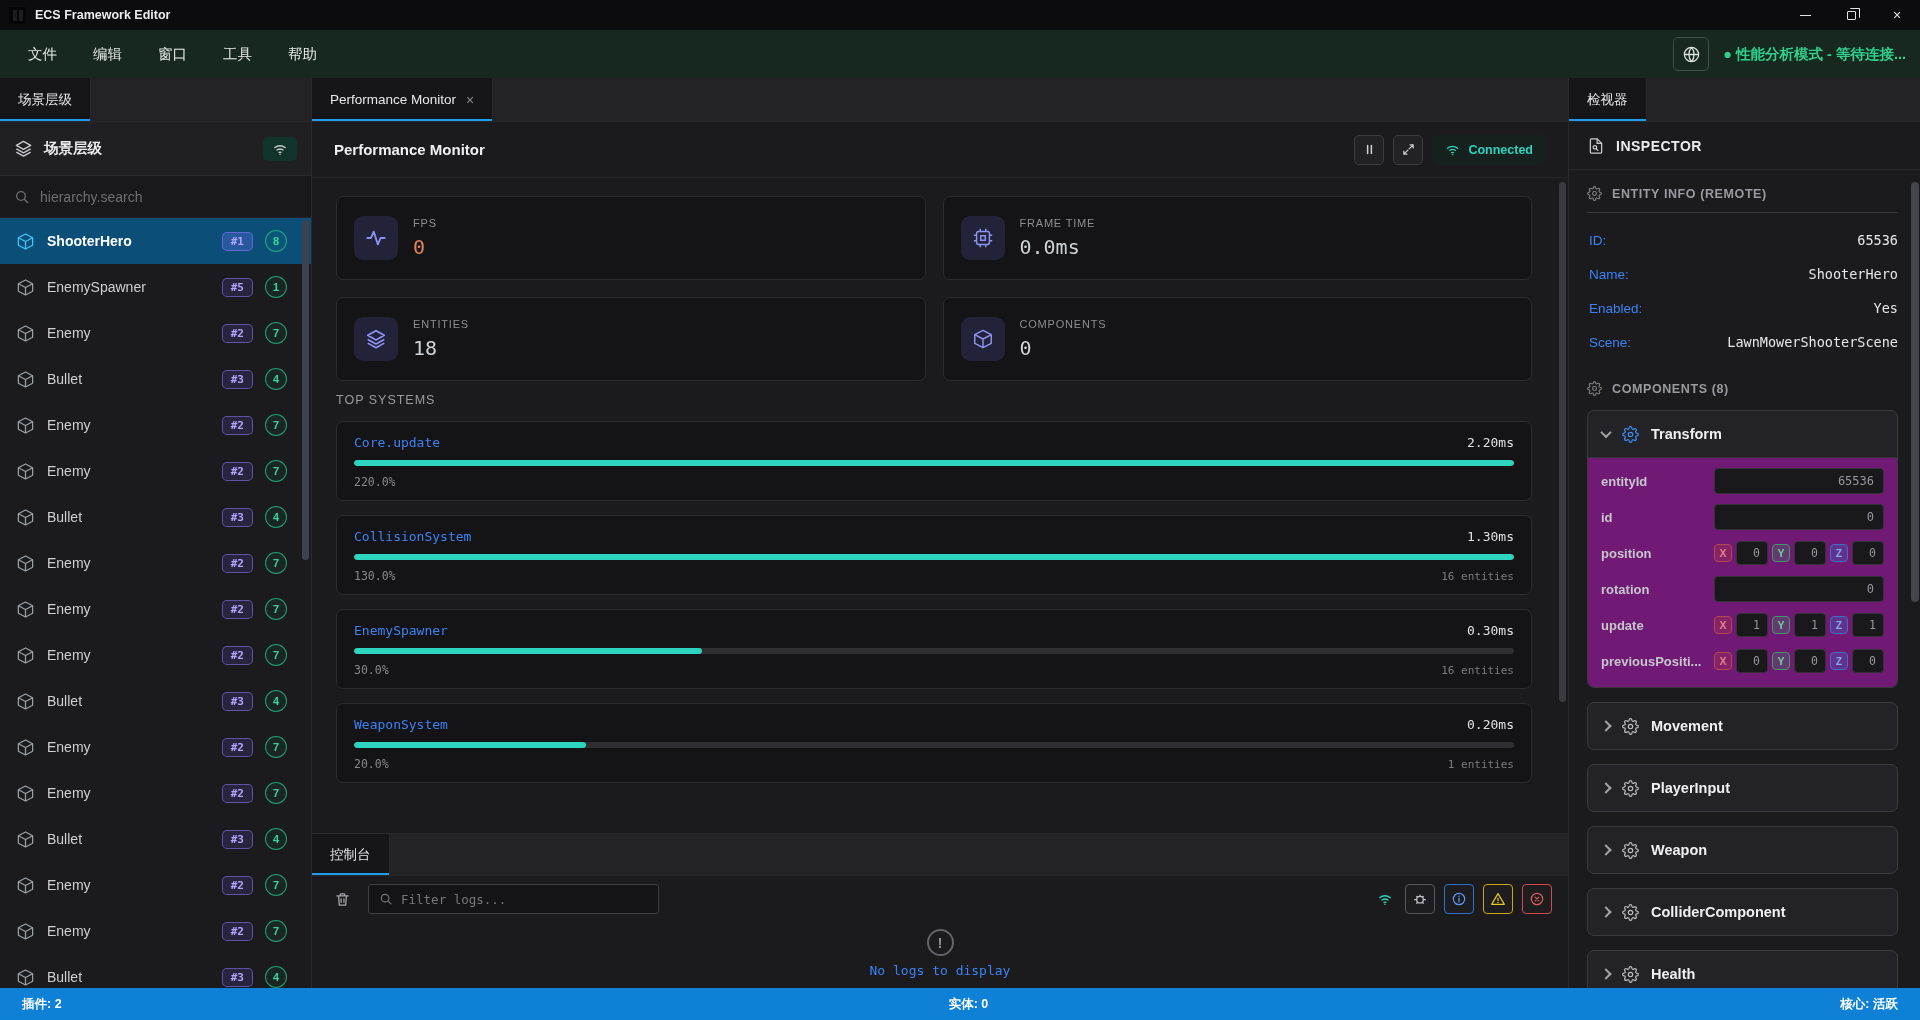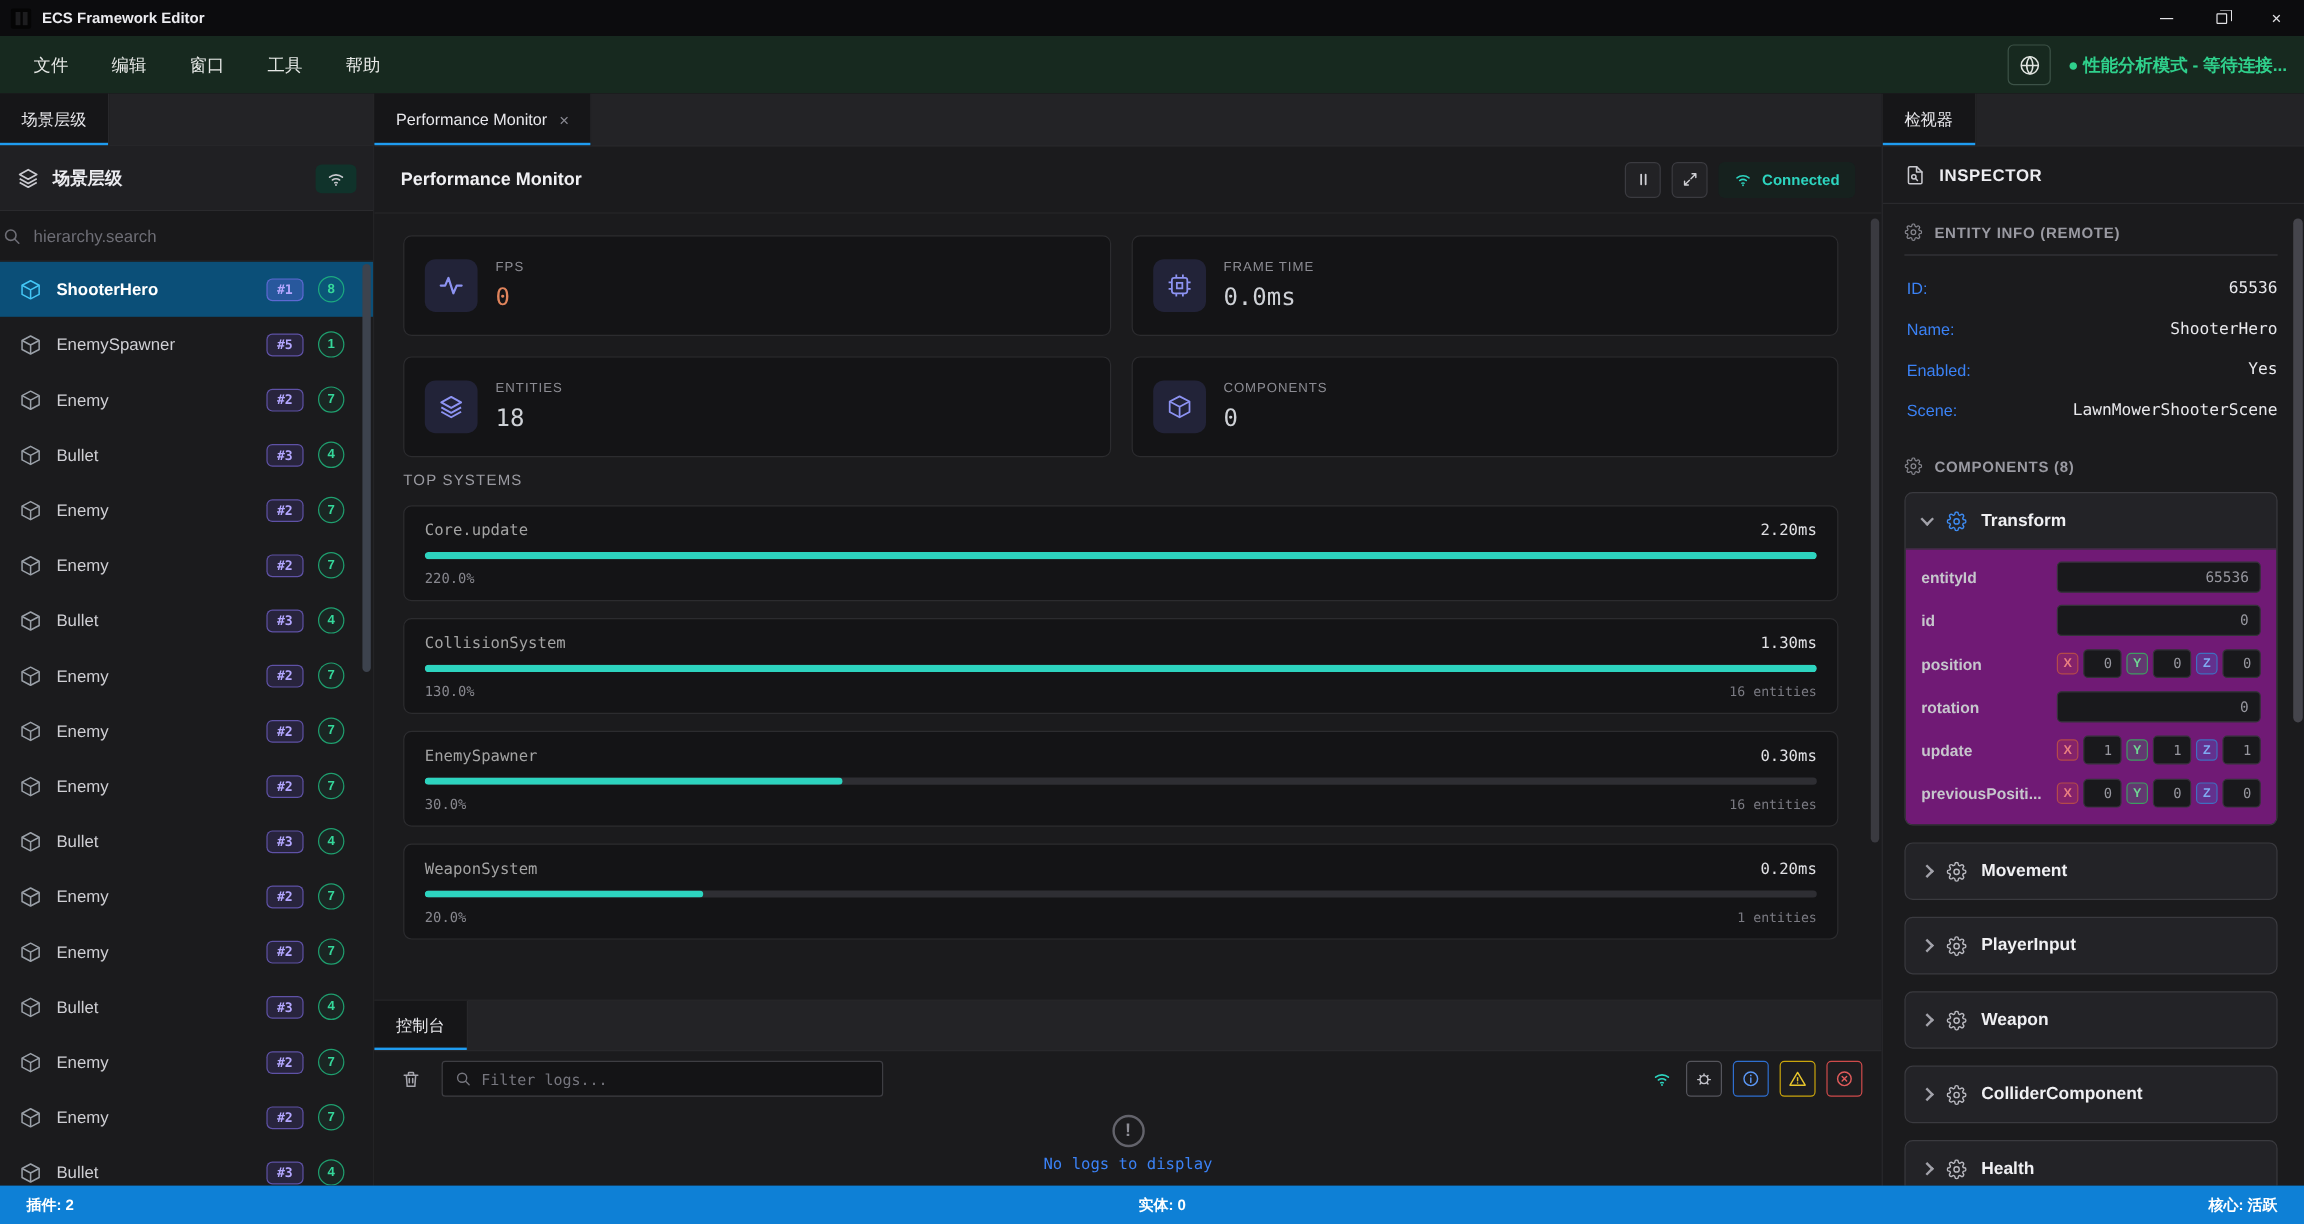--- a/index.html
+++ b/index.html
@@ -53,21 +53,21 @@
   .tab .close{color:#8a8a92;font-size:14px;cursor:pointer;}
 
   
   .panel-header{height:54px;display:flex;align-items:center;gap:11px;padding:0 14px;
     border-bottom:1px solid #2a2a2d;background:#202023;flex:0 0 auto;}
   .panel-header .ph-title{font-size:14.5px;font-weight:700;color:#ececf0;}
   .panel-header svg{width:19px;height:19px;color:#c9c9cf;}
   .wifi-pill{margin-left:auto;width:34px;height:24px;border-radius:5px;background:#10332b;
     display:flex;align-items:center;justify-content:center;color:var(--teal);cursor:pointer;}
   .wifi-pill svg{width:16px;height:16px;}
-  .search-row{height:42px;display:flex;align-items:center;gap:10px;padding:0 2px;
+  .search-row{height:42px;display:flex;align-items:center;gap:10px;padding:0 14px;
     border-bottom:1px solid #252528;background:#19191b;flex:0 0 auto;}
   .search-row svg{width:16px;height:16px;color:#6e6e76;flex:0 0 auto;}
   .search-row input{flex:1;background:transparent;border:none;outline:none;color:#cfcfd4;
     font-size:14px;font-family:"Liberation Sans",sans-serif;}
   .search-row input::placeholder{color:#6e6e76;}
   .hlist{flex:1 1 auto;overflow:hidden;position:relative;background:#1b1b1d;}
   .hrow{height:46px;display:flex;align-items:center;gap:12px;padding:0 24px 0 16px;cursor:pointer;}
   .hrow .hicon{width:19px;height:19px;color:#9aa0a8;flex:0 0 auto;}
   .hrow .hicon svg{width:19px;height:19px;}
   .hrow .hname{font-size:14px;color:#cfcfd4;}
@@ -102,36 +102,36 @@
   .stat-icon{width:44px;height:44px;border-radius:9px;background:#222338;display:flex;
     align-items:center;justify-content:center;color:#8d93f2;flex:0 0 auto;}
   .stat-icon svg{width:22px;height:22px;}
   .stat-label{font-size:11px;letter-spacing:.8px;color:#8d8d94;margin-bottom:6px;}
   .stat-value{font-size:20px;color:#ced1d6;}
 
   .topsys-title{font-size:12.5px;letter-spacing:1px;color:#9a9aa1;margin:12px 0 14px 0;}
   .sys-card{background:#141416;border:1px solid #2c2c2f;border-radius:7px;padding:13px 17px 11px 17px;
     margin:0 10px 14px 0;}
   .sys-row1{display:flex;align-items:center;margin-bottom:10px;}
-  .sys-name{font-size:13px;color:#a3a3a3;}
+  .sys-name{font-size:13px;color:#3b82f6;}
   .sys-time{margin-left:auto;font-size:13px;color:#e0e0e4;}
   .sys-bar{height:6px;border-radius:3px;background:#2e2e33;overflow:hidden;}
   .sys-fill{height:100%;border-radius:3px;background:var(--teal);}
   .sys-row2{display:flex;align-items:center;margin-top:9px;}
   .sys-pct{font-size:11.5px;color:#87878e;}
   .sys-entities{margin-left:auto;font-size:11px;color:#7a7a82;}
 
   
   .console{height:155px;flex:0 0 auto;display:flex;flex-direction:column;border-top:1px solid #2a2a2d;background:var(--bg2);}
   .console .tabstrip{height:42px;}
   .console-toolbar{height:46px;display:flex;align-items:center;gap:12px;padding:0 16px;flex:0 0 auto;}
   .icon-btn{width:28px;height:28px;display:flex;align-items:center;justify-content:center;
     color:#a6a6ae;background:transparent;border:none;cursor:pointer;}
   .icon-btn svg{width:17px;height:17px;}
-  .filter-box{width:368px;height:30px;background:#141416;border:1px solid #3e3e43;border-radius:3px;
+  .filter-box{width:291px;height:30px;background:#141416;border:1px solid #3e3e43;border-radius:3px;
     display:flex;align-items:center;gap:8px;padding:3px 10px;}
   .filter-box svg{width:14px;height:14px;color:#76767e;flex:0 0 auto;}
   .filter-box input{flex:1;background:transparent;border:none;outline:none;color:#c9c9cf;
     font-size:12.5px;font-family:"DejaVu Sans Mono",monospace;}
   .filter-box input::placeholder{color:#76767e;}
   .console-right{margin-left:auto;display:flex;align-items:center;gap:9px;}
   .console-wifi{color:var(--teal);width:22px;height:22px;display:flex;align-items:center;justify-content:center;cursor:pointer;}
   .console-wifi svg{width:16px;height:16px;}
   .cbtn{width:30px;height:30px;border-radius:4px;border:1px solid #55555c;background:#1d1d20;
     display:flex;align-items:center;justify-content:center;color:#c3c3ca;cursor:pointer;}

